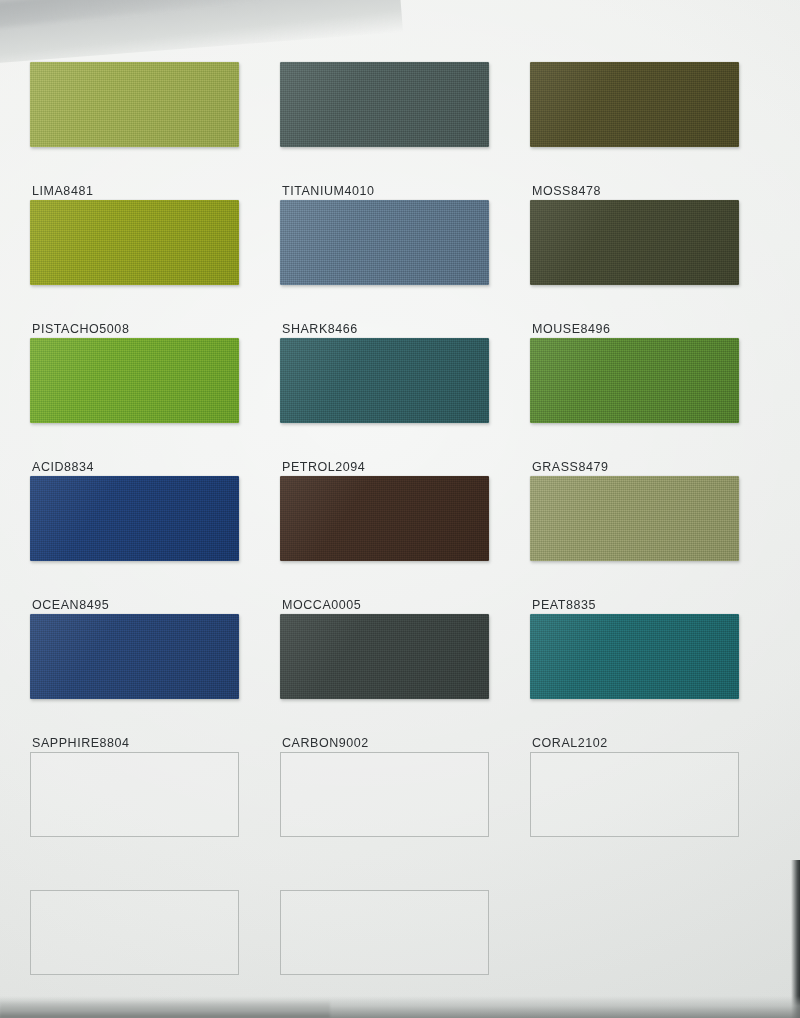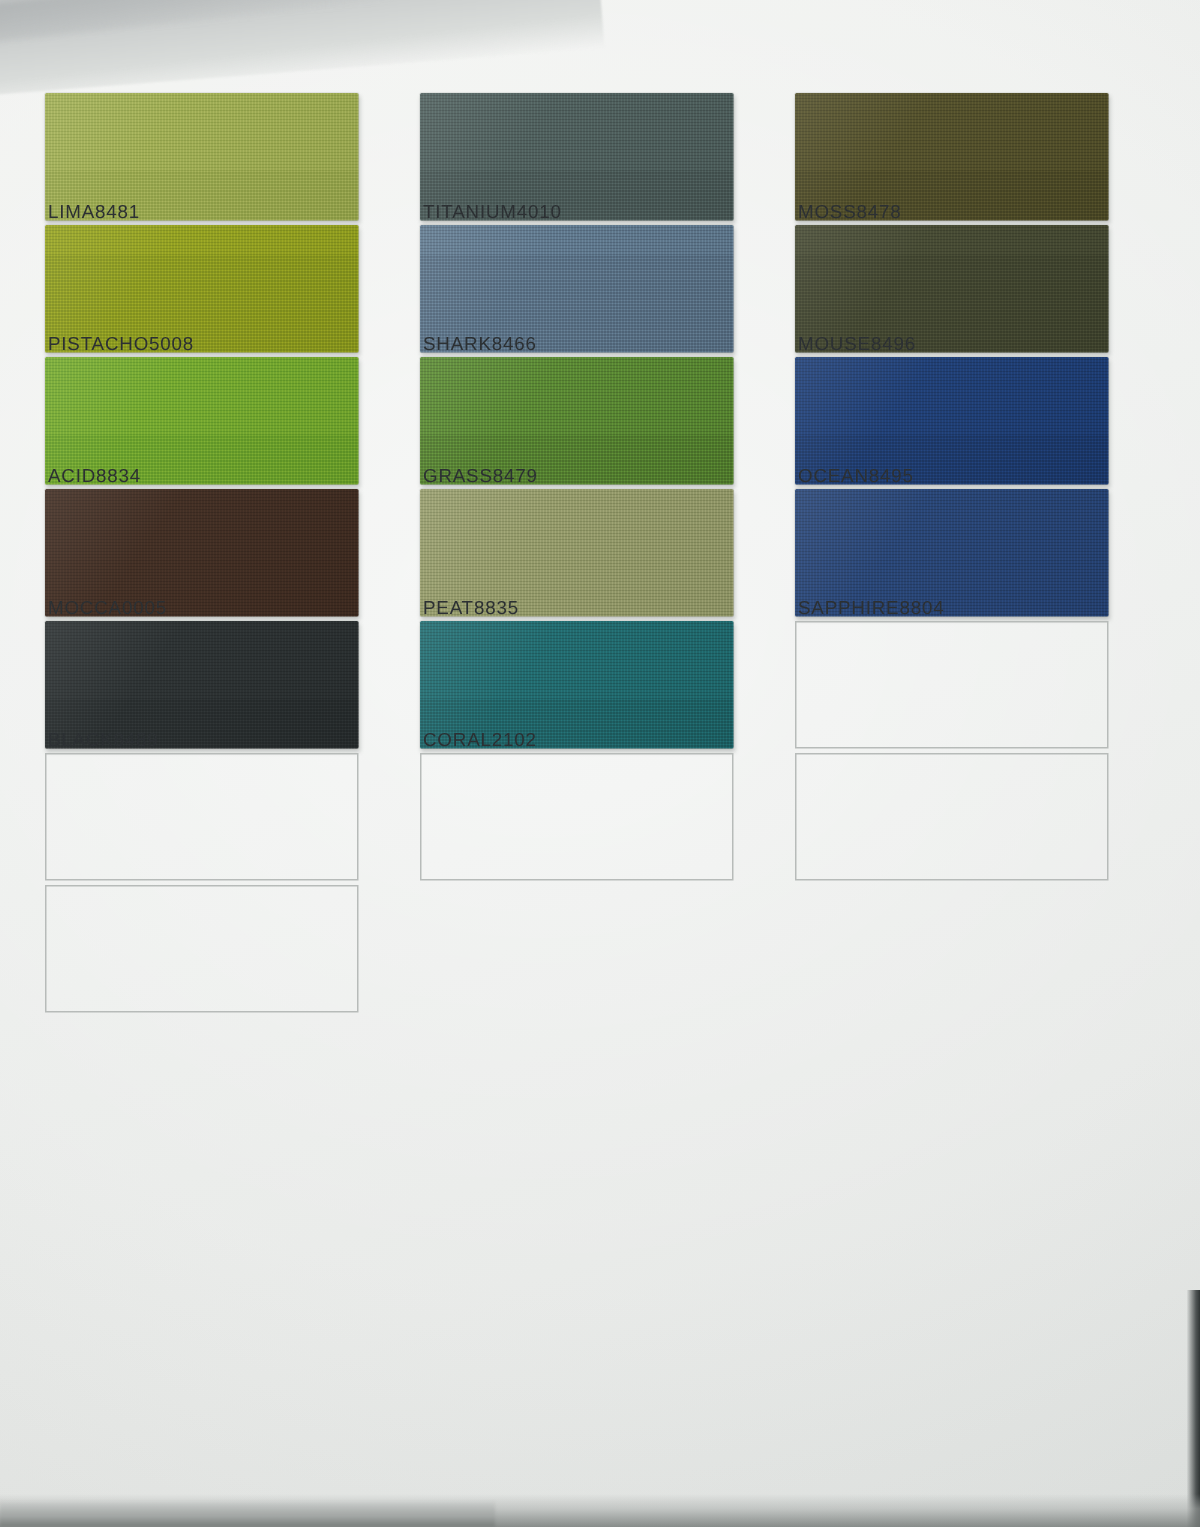--- a/index.html
+++ b/index.html
@@ -92,21 +92,21 @@
     left: 30px;
     top: 62px;
     width: 740px;
     display: grid;
     grid-template-columns: repeat(3, 210px);
     column-gap: 40px;
     row-gap: 0;
   }
 
   .swatch-cell {
-    height: 88px;
+    height: 138px;
     position: relative;
   }
 
   .swatch-chip {
     width: 209px;
     height: 85px;
     position: relative;
     border-radius: 1px;
     box-shadow:
       1px 2px 3px rgba(90,95,92,0.30),
@@ -189,42 +189,46 @@
       </div>
       <div class="swatch-cell">
         <div class="swatch-chip" style="background: rgb(65, 69, 47);"></div>
         <div class="swatch-label">MOUSE8496</div>
       </div>
       <div class="swatch-cell">
         <div class="swatch-chip" style="background: rgb(110, 163, 43);"></div>
         <div class="swatch-label">ACID8834</div>
       </div>
       <div class="swatch-cell">
+        <div class="swatch-chip" style="background: rgb(47, 90, 94);"></div>
+        <div class="swatch-label">PETROL2094</div>
+      </div>
+      <div class="swatch-cell">
         <div class="swatch-chip" style="background: rgb(84, 129, 47);"></div>
         <div class="swatch-label">GRASS8479</div>
       </div>
       <div class="swatch-cell">
         <div class="swatch-chip" style="background: rgb(28, 58, 110);"></div>
         <div class="swatch-label">OCEAN8495</div>
       </div>
       <div class="swatch-cell">
         <div class="swatch-chip" style="background: rgb(61, 42, 32);"></div>
         <div class="swatch-label">MOCCA0005</div>
       </div>
       <div class="swatch-cell">
         <div class="swatch-chip" style="background: rgb(142, 148, 100);"></div>
         <div class="swatch-label">PEAT8835</div>
       </div>
       <div class="swatch-cell">
         <div class="swatch-chip" style="background: rgb(36, 64, 110);"></div>
         <div class="swatch-label">SAPPHIRE8804</div>
       </div>
       <div class="swatch-cell">
-        <div class="swatch-chip" style="background: rgb(40, 45, 46);"></div>
-        <div class="swatch-label">BLACK8489</div>
+        <div class="swatch-chip" style="background: rgb(57, 65, 63);"></div>
+        <div class="swatch-label">CARBON9002</div>
       </div>
       <div class="swatch-cell">
         <div class="swatch-chip" style="background: rgb(30, 100, 104);"></div>
         <div class="swatch-label">CORAL2102</div>
       </div>
       <div class="swatch-cell">
         <div class="placeholder-box"></div>
       </div>
       <div class="swatch-cell">
         <div class="placeholder-box"></div>

